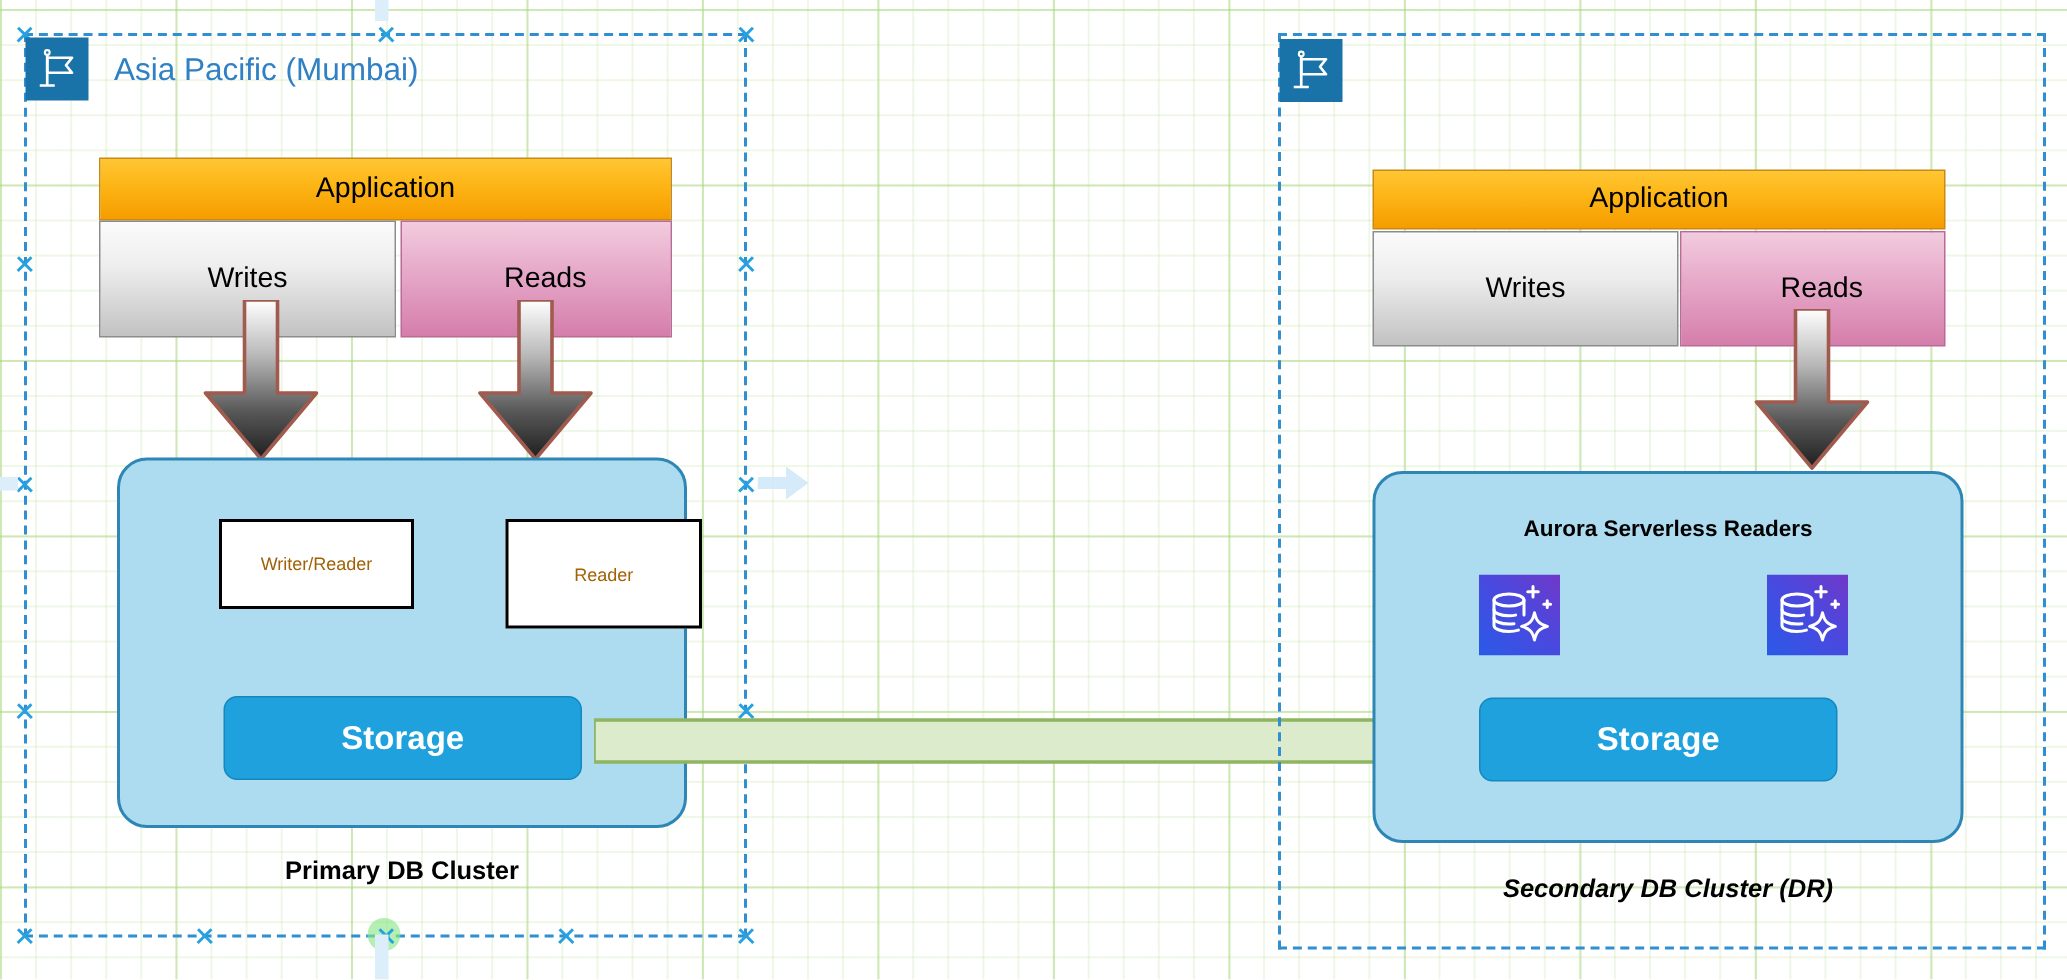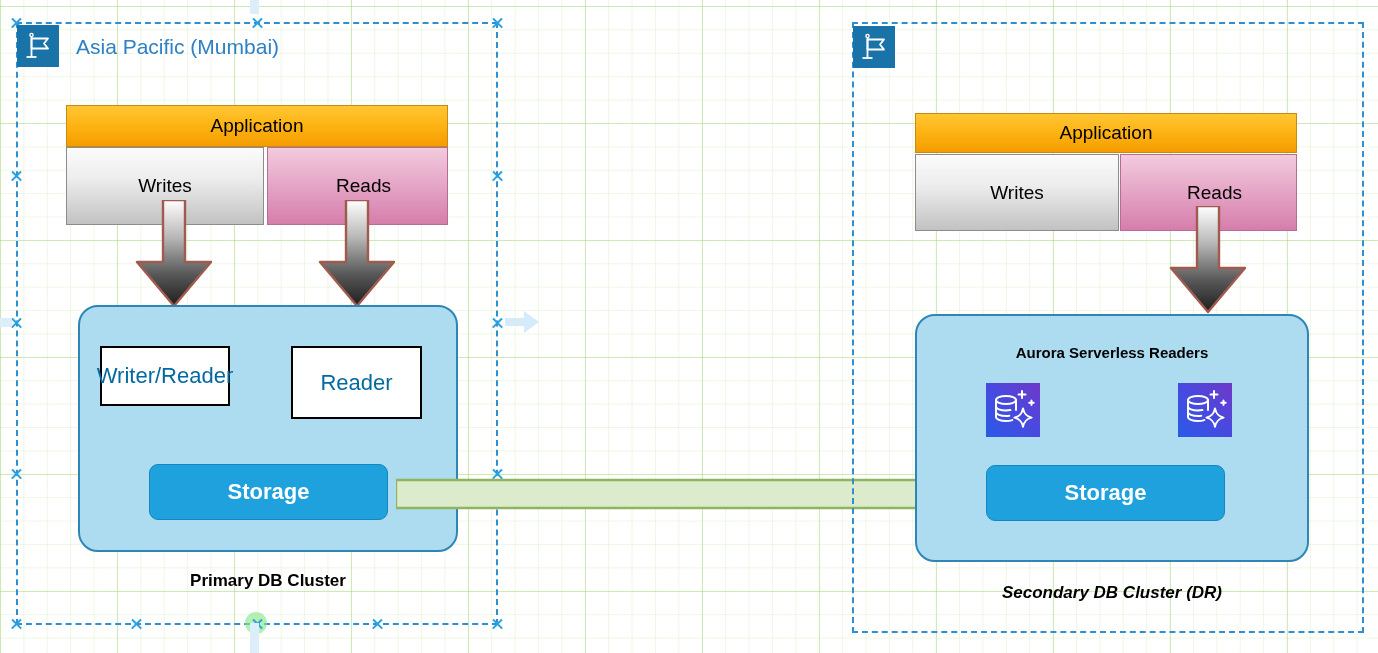--- a/index.html
+++ b/index.html
@@ -110,21 +110,21 @@
     position: absolute;
     background: #ADDCF0;
     border: 2px solid #2E86B5;
     border-radius: 20px;
   }
   .node-box {
     position: absolute;
     background: #FFFFFF;
     border: 2px solid #000000;
     display: flex; align-items: center; justify-content: center;
-    font-size: 22px; color: #0369a1;
+    font-size: 12px; color: #a16207; margin-left: 46px;
   }
   .storage-box {
     position: absolute;
     background: #1EA1DC;
     border: 1px solid #1488BE;
     border-radius: 9px;
     display: flex; align-items: center; justify-content: center;
     color: #FFFFFF; font-size: 22px; font-weight: bold;
   }
   .cluster-caption {

